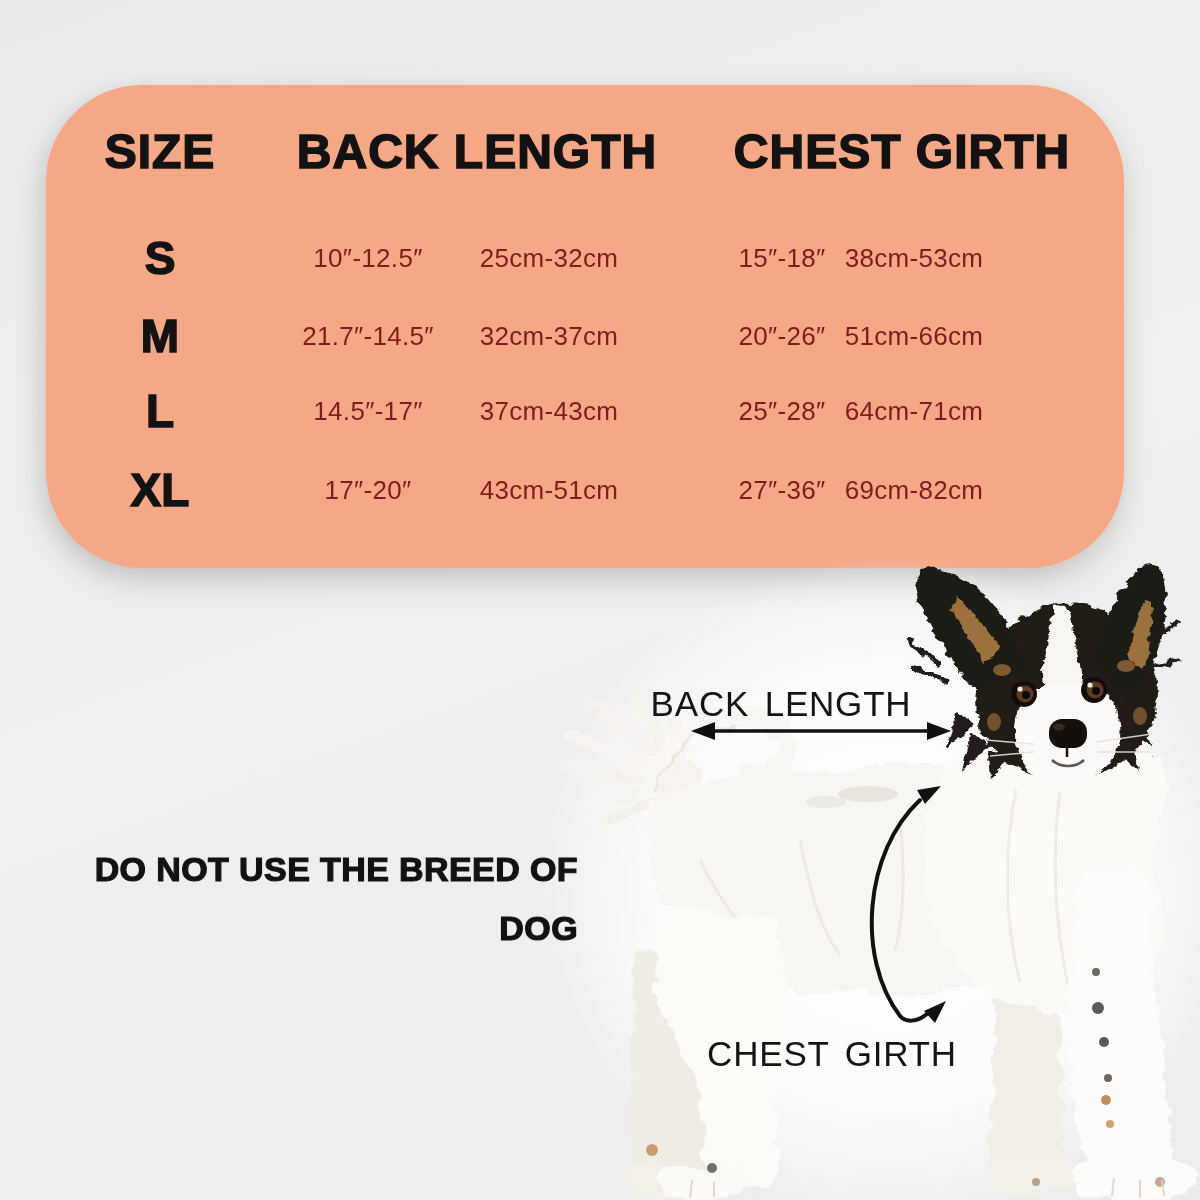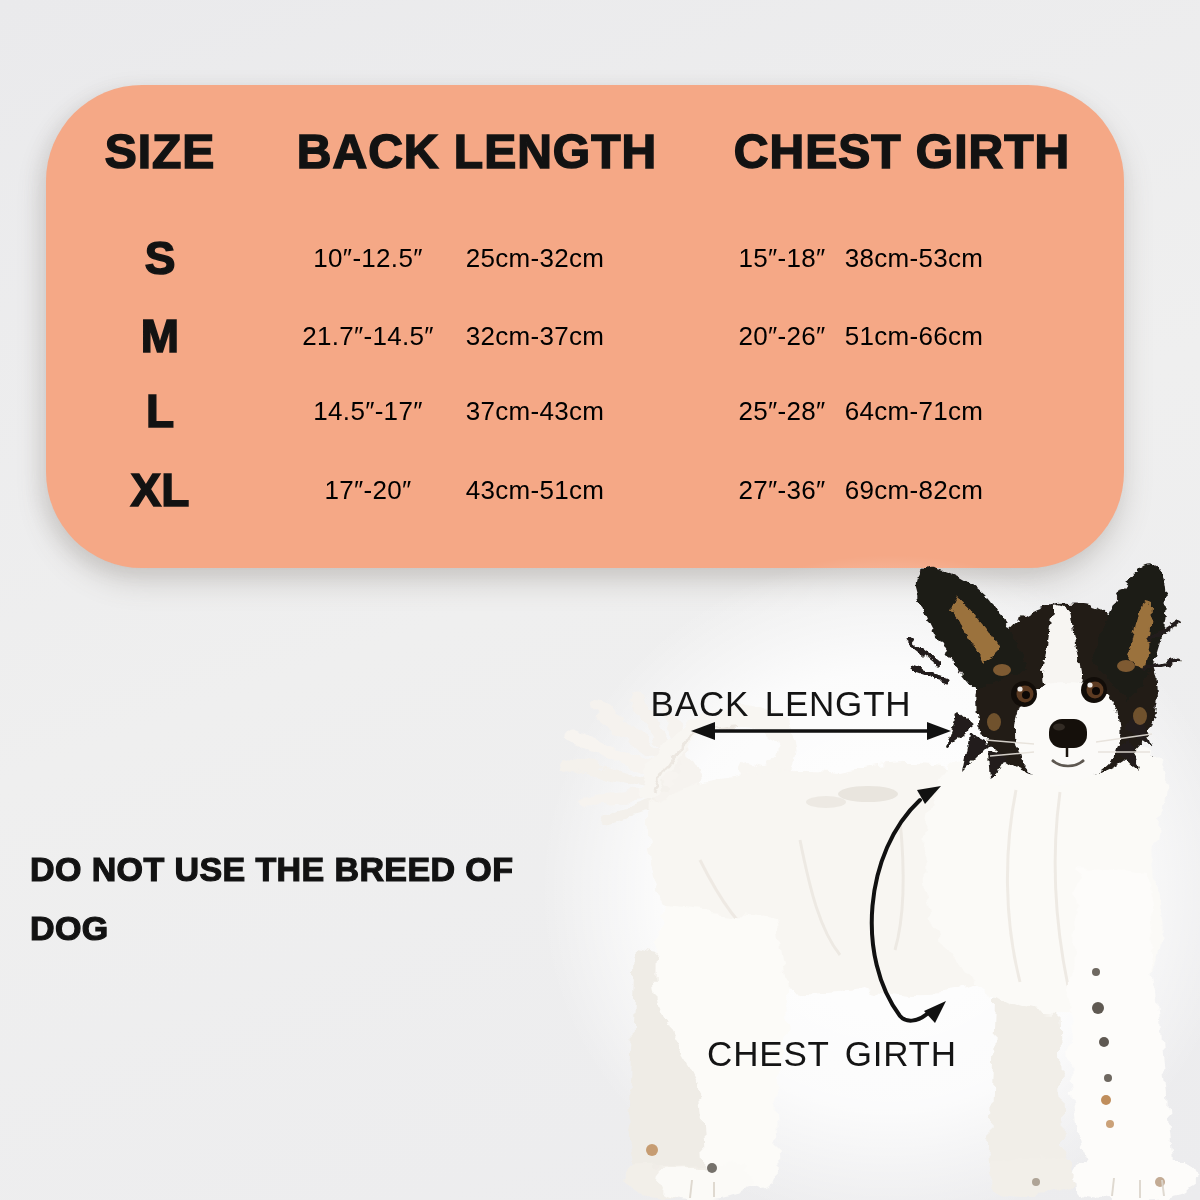--- a/index.html
+++ b/index.html
@@ -9,26 +9,26 @@
     font-family:"Liberation Sans",sans-serif;color:#121212;
   }
   .card{
     position:absolute;left:46px;top:85px;width:1078px;height:483px;
     background:#F5A886;border-radius:96px;
     box-shadow:0 14px 30px rgba(95,85,75,.20), -6px 6px 18px rgba(95,85,75,.10);
   }
   .cell{position:absolute;transform:translate(-50%,-50%);white-space:nowrap;text-align:center;}
   .th{font-weight:bold;font-size:48px;letter-spacing:1px;-webkit-text-stroke:1.6px #141414;}
   .sz{font-weight:bold;font-size:46px;-webkit-text-stroke:1.6px #141414;}
-  .td{font-size:26px;letter-spacing:.3px;color:#000000;}
-  .c-size{left:114px}.c-bin{left:322px}.c-bcm{left:489px}.c-cin{left:736px}.c-ccm{left:868px}
+  .td{font-size:26px;letter-spacing:.3px;color:#7f1d1d;}
+  .c-size{left:114px}.c-bin{left:322px}.c-bcm{left:503px}.c-cin{left:736px}.c-ccm{left:868px}
   .c-bhead{left:431px}.c-chead{left:856px}
   .r-h{top:66px}.r-0{top:173px}.r-1{top:251px}.r-2{top:326px}.r-3{top:405px}
   .note{
-    position:absolute;left:30px;top:840px;width:548px;text-align:left;
+    position:absolute;left:30px;top:840px;width:548px;text-align:right;
     font-weight:bold;font-size:34px;line-height:59px;letter-spacing:.4px;
     -webkit-text-stroke:1.2px #141414;
   }
   .ann{
     position:absolute;transform:translateX(-50%);white-space:nowrap;
     font-size:35px;font-weight:400;letter-spacing:.8px;word-spacing:5px;color:#141414;
   }
   .ann-back{left:781px;top:684px;}
   .ann-chest{left:832px;top:1034px;}
   .art{position:absolute;left:0;top:0;}

